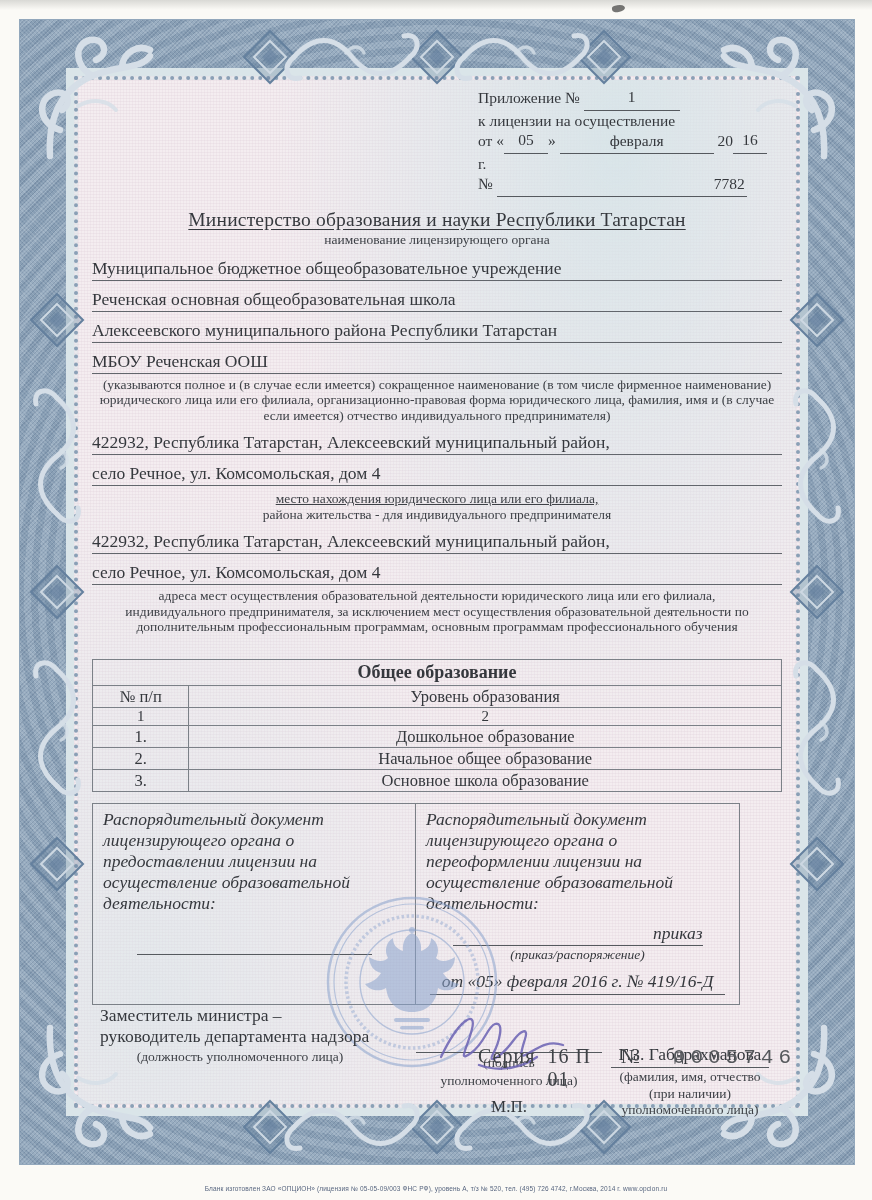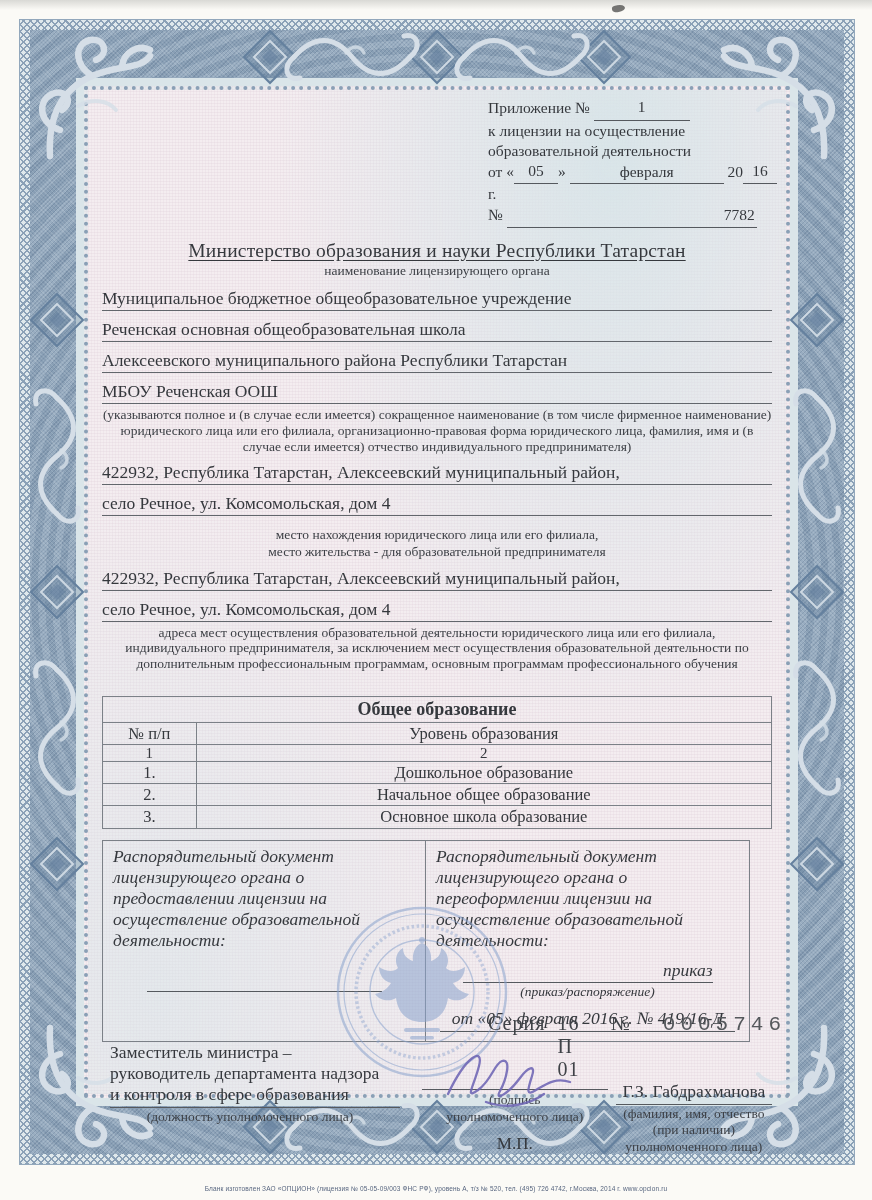--- a/index.html
+++ b/index.html
@@ -10,21 +10,21 @@
   .artifact{position:absolute;top:5px;left:612px;width:13px;height:7px;background:#4a4a48;
     border-radius:40% 60% 50% 50%;opacity:.75;z-index:6;transform:rotate(-12deg);}
 
   
   .frame{position:absolute;left:20px;top:20px;right:18px;bottom:36px;
     background-color:#dfe8ec;
     background-image:
       repeating-linear-gradient(45deg,#8ba1b7 0 1.5px,transparent 1.5px 5px),
       repeating-linear-gradient(-45deg,#8ba1b7 0 1.5px,transparent 1.5px 5px);
     box-shadow:0 0 0 1px #93a8bc;
-    padding:10px;box-sizing:border-box;}
+    padding:0;box-sizing:border-box;}
   .band-main{width:100%;height:100%;box-sizing:border-box;padding:48px 46px;
     background-color:#91a7bc;
     background-image:
       repeating-linear-gradient(45deg,rgba(255,255,255,.12) 0 1px,transparent 1px 3px),
       repeating-linear-gradient(-45deg,rgba(25,50,85,.14) 0 1px,transparent 1px 3px),
       repeating-radial-gradient(circle at 50% 50%,rgba(255,255,255,.07) 0 7px,rgba(25,50,85,.07) 7px 14px);}
   .band-gap{width:100%;height:100%;box-sizing:border-box;padding:8px;background:#dae5e9;}
   .content{position:relative;width:100%;height:100%;box-sizing:border-box;
     border:4px dotted #8aa0b6;
     background-color:#f4edf0;
@@ -142,21 +142,20 @@
     <div class="band-main">
       <div class="band-gap">
         <div class="content">
 
           <div class="hdr">
             <div>
               <span>Приложение №</span>
               <span class="fld" style="width:92px;"><span class="raised">1</span></span>
             </div>
             <div>к лицензии на осуществление</div>
-            <div>образовательной деятельности</div>
             <div>
               <span>от «</span><span class="fld" style="width:40px;"><span class="raised">05</span></span><span>»</span>
               <span class="fld" style="width:150px;"><span>февраля</span></span>
               <span>20</span><span class="fld" style="width:30px;"><span class="raised">16</span></span>
               <span>г.</span>
             </div>
             <div>
               <span>№</span>
               <span class="fld" style="width:238px;text-align:right;padding-left:10px;"><span>7782</span></span>
             </div>
@@ -166,22 +165,22 @@
           <div class="cap">наименование лицензирующего органа</div>
 
           <div class="vline first">Муниципальное бюджетное общеобразовательное учреждение</div>
           <div class="vline">Реченская основная общеобразовательная школа</div>
           <div class="vline">Алексеевского муниципального района Республики Татарстан</div>
           <div class="vline">МБОУ Реченская ООШ</div>
           <div class="cap" style="margin-top:3px;">(указываются полное и (в случае если имеется) сокращенное наименование (в том числе фирменное наименование) юридического лица или его филиала, организационно-правовая форма юридического лица, фамилия, имя и (в случае если имеется) отчество индивидуального предпринимателя)</div>
 
           <div class="vline">422932, Республика Татарстан, Алексеевский муниципальный район,</div>
           <div class="vline">село Речное, ул. Комсомольская, дом 4</div>
-          <div class="cap" style="margin-top:11px;">место нахождения юридического лица или его филиала,</div>
-          <div class="cap">место жительства - для образовательной предпринимателя</div>
+          <div class="cap" style="margin-top:5px;text-decoration:underline;">место нахождения юридического лица или его филиала,</div>
+          <div class="cap">района жительства - для индивидуального предпринимателя</div>
 
           <div class="vline">422932, Республика Татарстан, Алексеевский муниципальный район,</div>
           <div class="vline">село Речное, ул. Комсомольская, дом 4</div>
           <div class="cap" style="margin-top:3px;width:640px;margin-left:auto;margin-right:auto;">адреса мест осуществления образовательной деятельности юридического лица или его филиала, индивидуального предпринимателя, за исключением мест осуществления образовательной деятельности по дополнительным профессиональным программам, основным программам профессионального обучения</div>
 
           <table class="edu">
             <tbody>
                 <tr>
               <td class="ttl" colspan="2">Общее образование</td>
             </tr>
@@ -218,21 +217,20 @@
               <span class="docfld">приказ</span>
               <div class="smallcap">(приказ/распоряжение)</div>
               <div class="orderline">от «05» февраля 2016 г. № 419/16-Д</div>
             </div>
           </div>
 
           <div class="sig">
             <div class="c1">
               <div>Заместитель министра –</div>
               <div>руководитель департамента надзора</div>
-              <div><span class="u">и контроля в сфере образования</span></div>
               <div class="cap">(должность уполномоченного лица)</div>
             </div>
             <div class="c2">
               <svg class="signature" width="160" height="64" viewBox="0 0 160 64">
                 <g fill="none" stroke="#6f66b5" stroke-width="2.3" stroke-linecap="round" opacity=".88">
                   <path d="M14,50 C32,12 50,2 45,22 C40,42 30,56 44,46 C58,36 60,20 68,17 C78,14 72,36 66,47 C60,58 74,50 86,34 C94,23 102,20 98,32 C94,45 91,53 102,46 C112,40 122,33 136,38"></path>
                   <path d="M52,58 C74,66 96,60 110,50"></path>
                 </g>
               </svg>
               <div class="sigline"></div>

